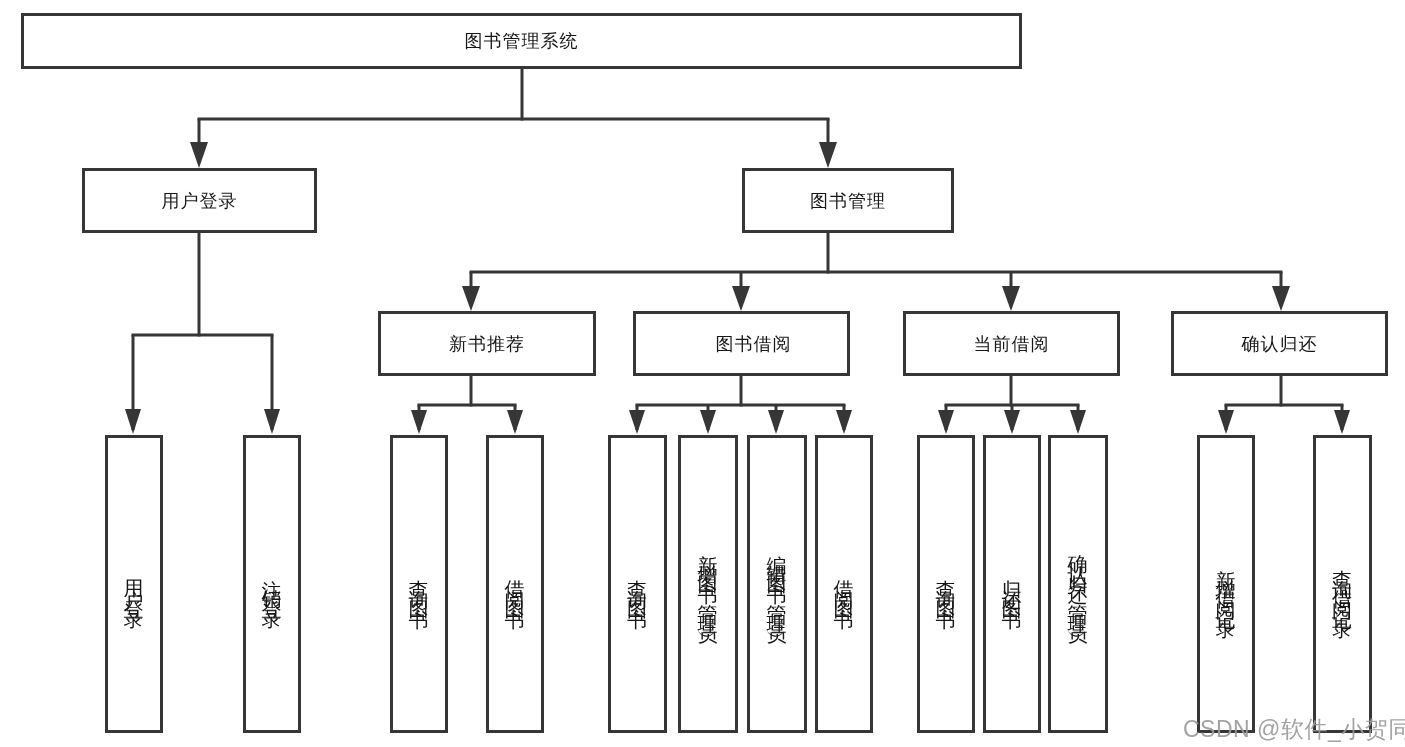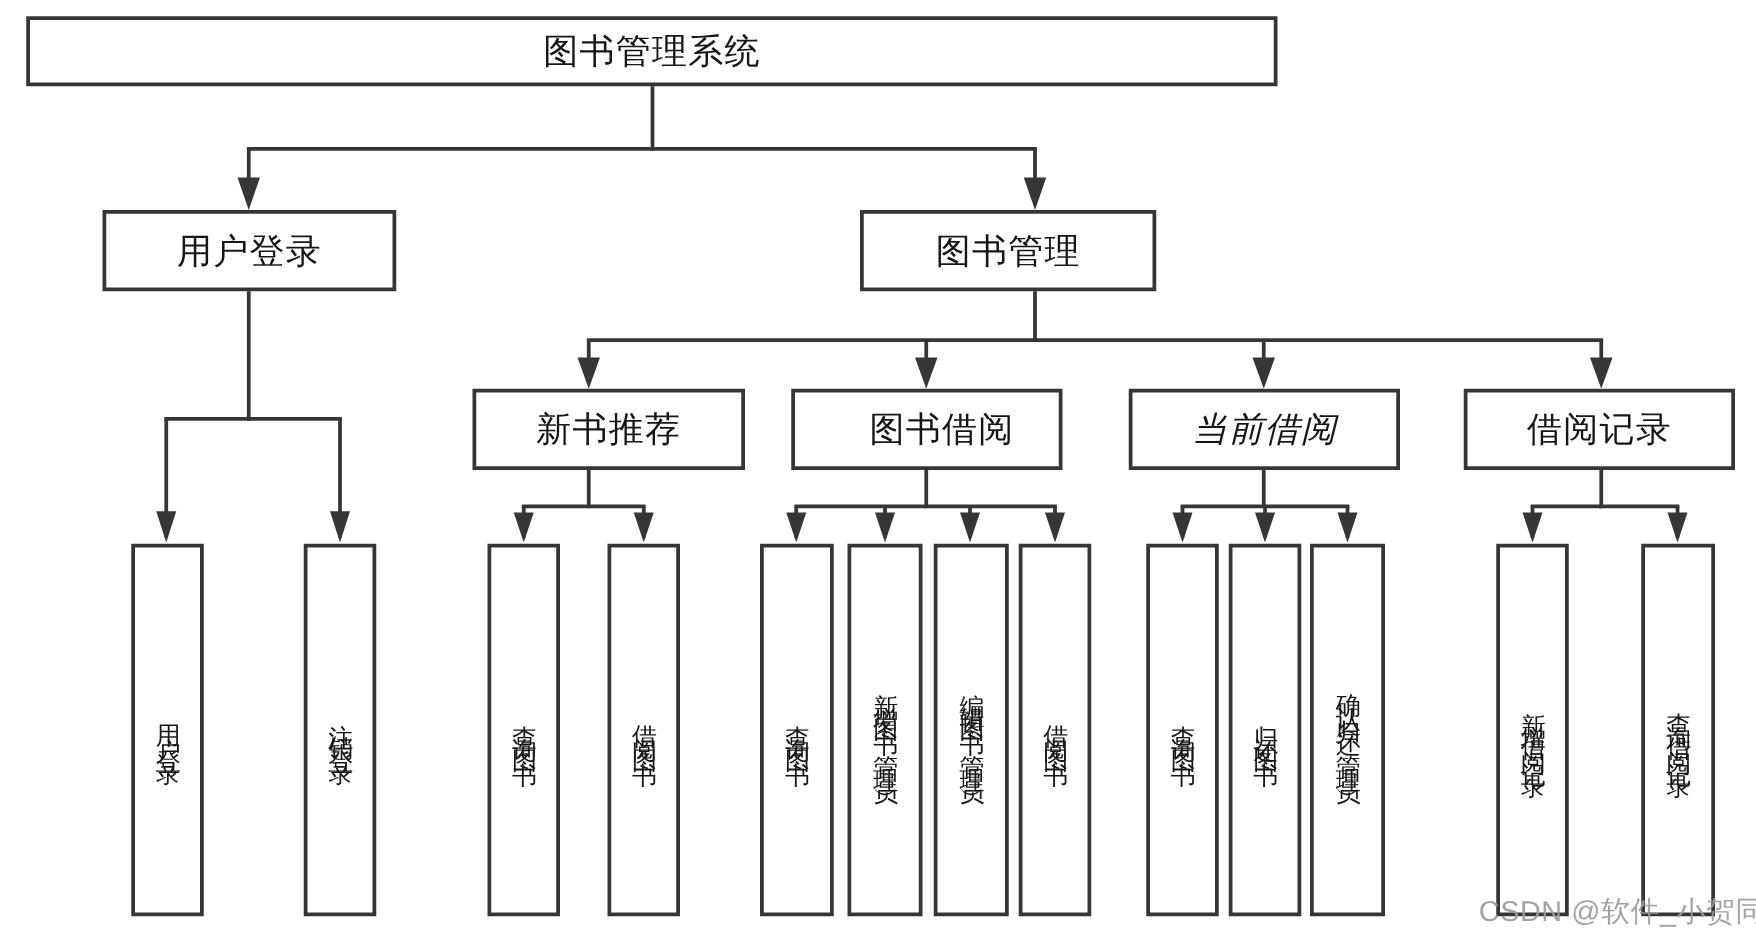--- a/index.html
+++ b/index.html
@@ -8,21 +8,21 @@
     background:#ffffff; overflow:hidden;
     font-family:"Liberation Sans", sans-serif;
   }
   .connectors { position:absolute; left:0; top:0; z-index:0; }
   .box {
     position:absolute; box-sizing:border-box;
     border:3px solid #363636; background:#ffffff;
     display:flex; align-items:center; justify-content:center;
     color:#161616; z-index:1;
   }
-  .hlabel { font-size:28px; letter-spacing:1px; white-space:nowrap; }
+  .hlabel { font-size:18px; letter-spacing:1px; white-space:nowrap; }
   .vbox .vlabel {
     writing-mode:vertical-rl; text-orientation:mixed;
     font-size:20px; letter-spacing:10px; line-height:1;
     color:#161616;
   }
   .watermark {
     position:absolute; left:1183px; top:714px; z-index:2;
     font-size:23px; color:rgba(155,155,155,0.92);
     white-space:nowrap; letter-spacing:0.5px;
   }
@@ -92,35 +92,35 @@
     <polygon points="1334,410 1350,410 1342,434" stroke="none"></polygon>
   </svg>
 
   <div class="box" style="left:21px; top:13px; width:1001px; height:56px;">
     <span class="hlabel">图书管理系统</span>
   </div>
 
   <div class="box" style="left:82px; top:168px; width:235px; height:65px;">
     <span class="hlabel">用户登录</span>
   </div>
-  <div class="box" style="left:688px; top:168px; width:237px; height:65px;justify-content:center;">
+  <div class="box" style="left:742px; top:168px; width:212px; height:65px;justify-content:center;">
     <span class="hlabel">图书管理</span>
   </div>
 
   <div class="box" style="left:362px; top:311px; width:218px; height:65px;margin-left:16px;">
     <span class="hlabel">新书推荐</span>
   </div>
   <div class="box" style="left:633px; top:311px; width:217px; height:65px;padding-left:24px;">
     <span class="hlabel">图书借阅</span>
   </div>
-  <div class="box" style="left:903px; top:311px; width:217px; height:65px;font-style:italic;">
+  <div class="box" style="left:903px; top:311px; width:217px; height:65px;">
     <span class="hlabel">当前借阅</span>
   </div>
   <div class="box" style="left:1171px; top:311px; width:217px; height:65px;">
-    <span class="hlabel">借阅记录</span>
+    <span class="hlabel">确认归还</span>
   </div>
 
   <div class="box vbox" style="left:105px; top:435px; width:58px; height:298px;">
     <span class="vlabel">用户登录</span>
   </div>
   <div class="box vbox" style="left:243px; top:435px; width:58px; height:298px;">
     <span class="vlabel">注销登录</span>
   </div>
 
   <div class="box vbox" style="left:390px; top:435px; width:58px; height:298px;">

